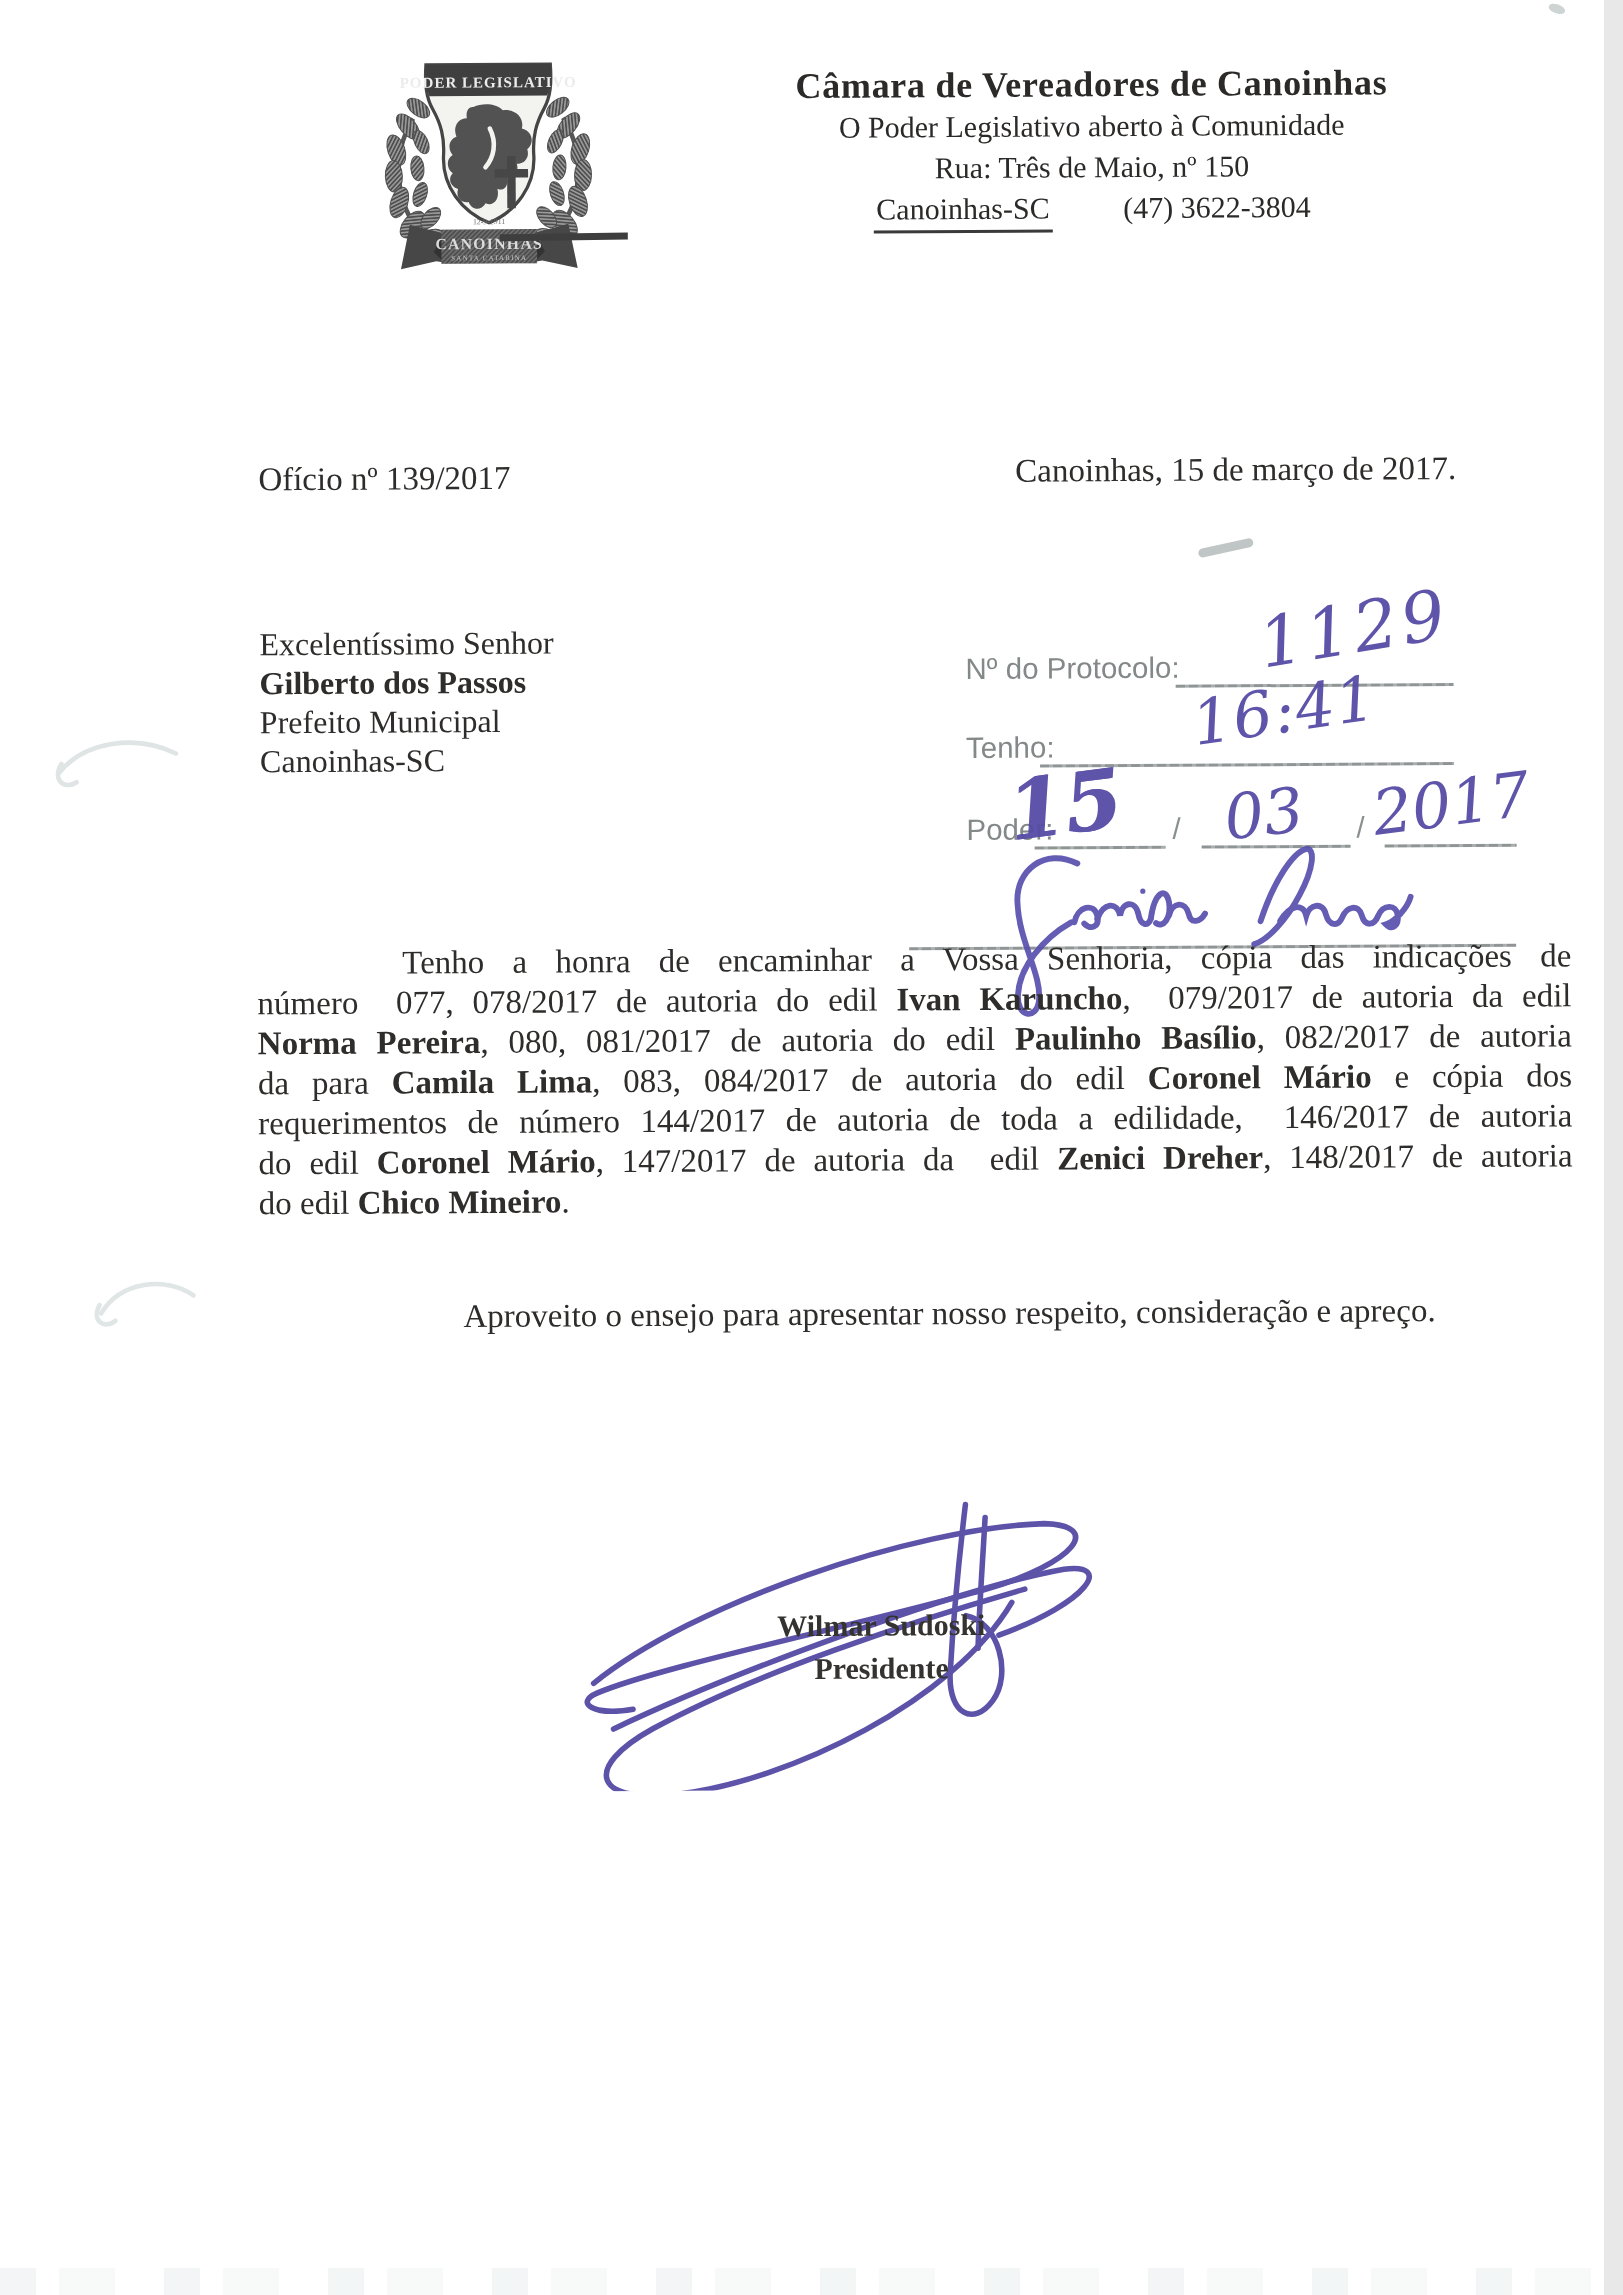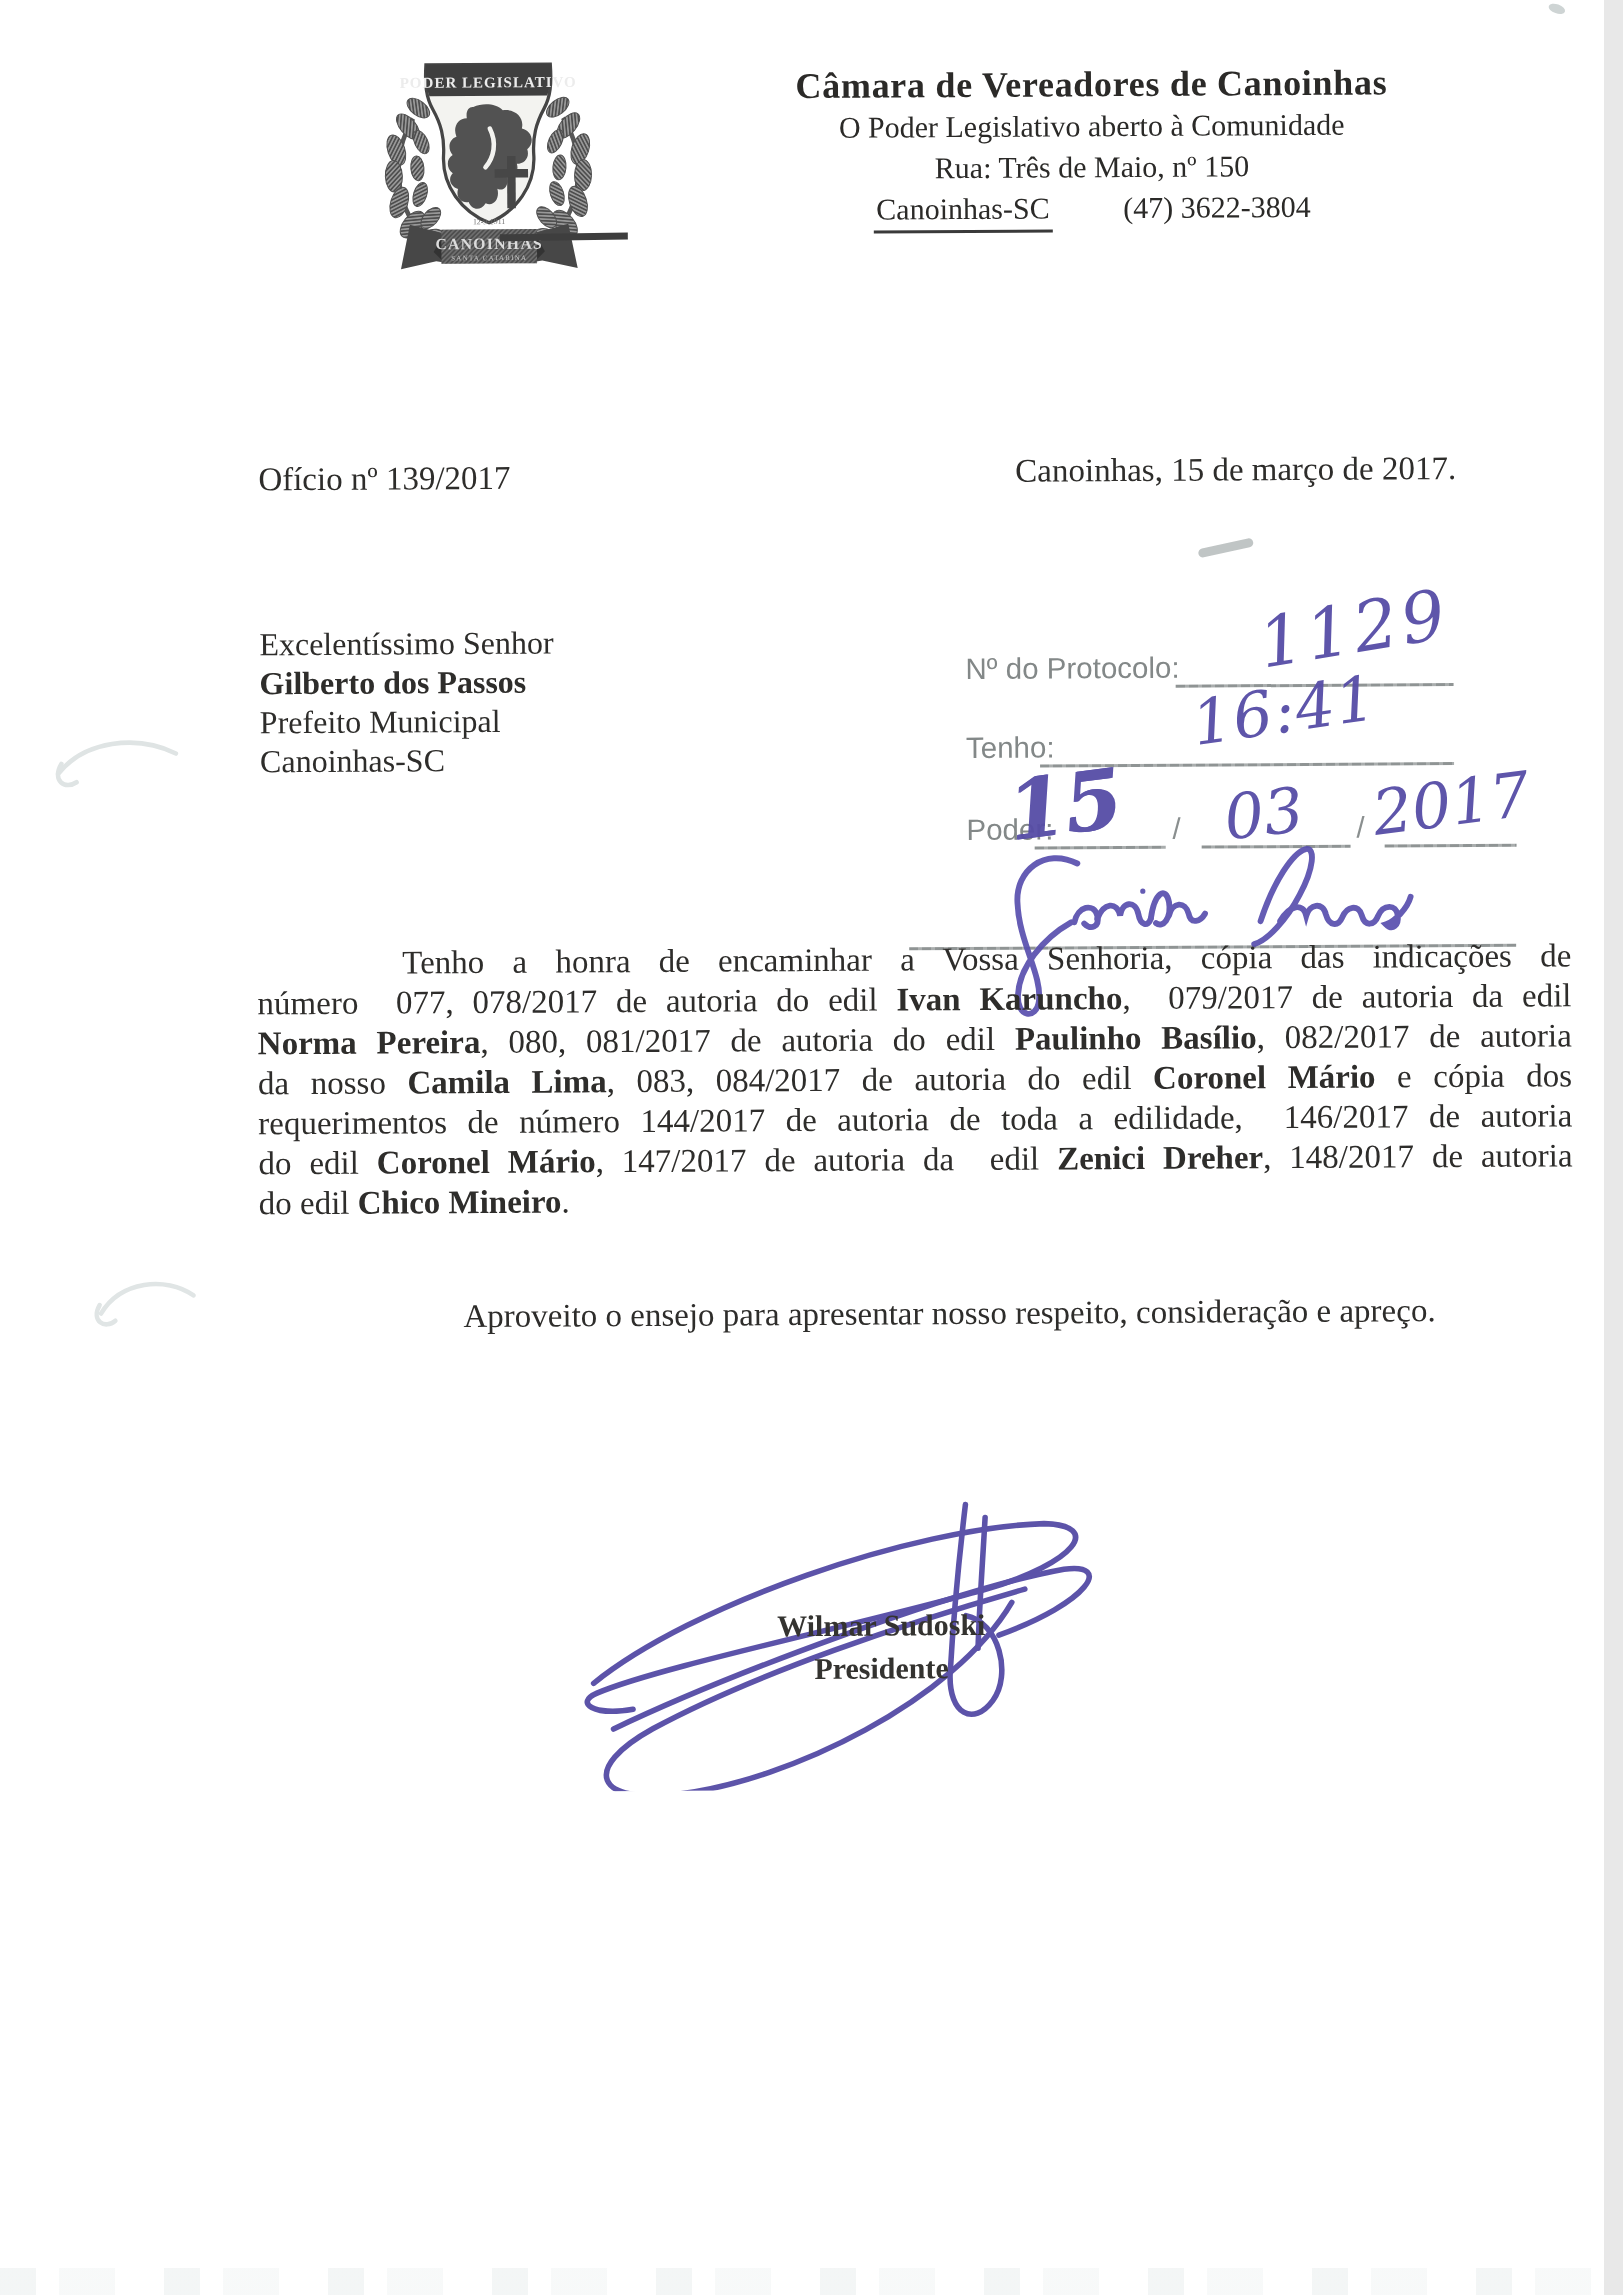--- a/index.html
+++ b/index.html
@@ -169,21 +169,21 @@
         <circle cx="250" cy="103" r="4" fill="#584fae" stroke="none"></circle>
         <path d="M 430 150 C 450 90 480 45 500 40 C 515 37 512 70 490 110 C 470 148 440 180 420 185"></path>
         <path d="M 460 150 C 475 125 495 122 500 142 C 505 125 525 120 530 140 C 535 158 548 160 555 145 C 562 128 580 124 585 142 C 590 160 604 158 610 143 C 618 125 638 125 640 142 C 642 158 632 166 622 156 C 635 152 655 132 660 114"></path>
       </g>
     </svg>
 
     <div class="abs body-par">
         <div class="bline"><span>Tenho a honra de encaminhar a Vossa Senhoria, cópia das indicações de</span></div>
         <div class="bline"><span>número&nbsp; 077, 078/2017 de autoria do edil </span><span class="b">Ivan Karuncho</span><span>,&nbsp; 079/2017 de autoria da edil</span></div>
         <div class="bline"><span class="b">Norma Pereira</span><span>, 080, 081/2017 de autoria do edil </span><span class="b">Paulinho Basílio</span><span>, 082/2017 de autoria</span></div>
-        <div class="bline"><span>da nosso </span><span class="b">Camila Lima</span><span>, 083, 084/2017 de autoria do edil </span><span class="b">Coronel Mário</span><span> e cópia dos</span></div>
+        <div class="bline"><span>da para </span><span class="b">Camila Lima</span><span>, 083, 084/2017 de autoria do edil </span><span class="b">Coronel Mário</span><span> e cópia dos</span></div>
         <div class="bline"><span>requerimentos de número 144/2017 de autoria de toda a edilidade,&nbsp; 146/2017 de autoria</span></div>
         <div class="bline"><span>do edil </span><span class="b">Coronel Mário</span><span>, 147/2017 de autoria da&nbsp; edil </span><span class="b">Zenici Dreher</span><span>, 148/2017 de autoria</span></div>
         <div class="bline"><span>do edil </span><span class="b">Chico Mineiro</span><span>.</span></div>
       </div>
     <div class="abs closing">Aproveito o ensejo para apresentar nosso respeito, consideração e apreço.</div>
 
     <svg class="abs" style="left:553px;top:1476px;" width="556" height="314" viewBox="0 0 850 480">
       <g fill="none" stroke="#4b41a0" stroke-width="8.5" stroke-linecap="round" opacity=".9">
         <path d="M 55 315 C 205 195 545 80 745 75 C 835 78 795 135 655 175 C 455 230 155 290 60 330 C 25 345 55 365 115 355"></path>
         <path d="M 85 385 C 255 305 605 175 775 145 C 850 135 815 195 675 245"></path>

